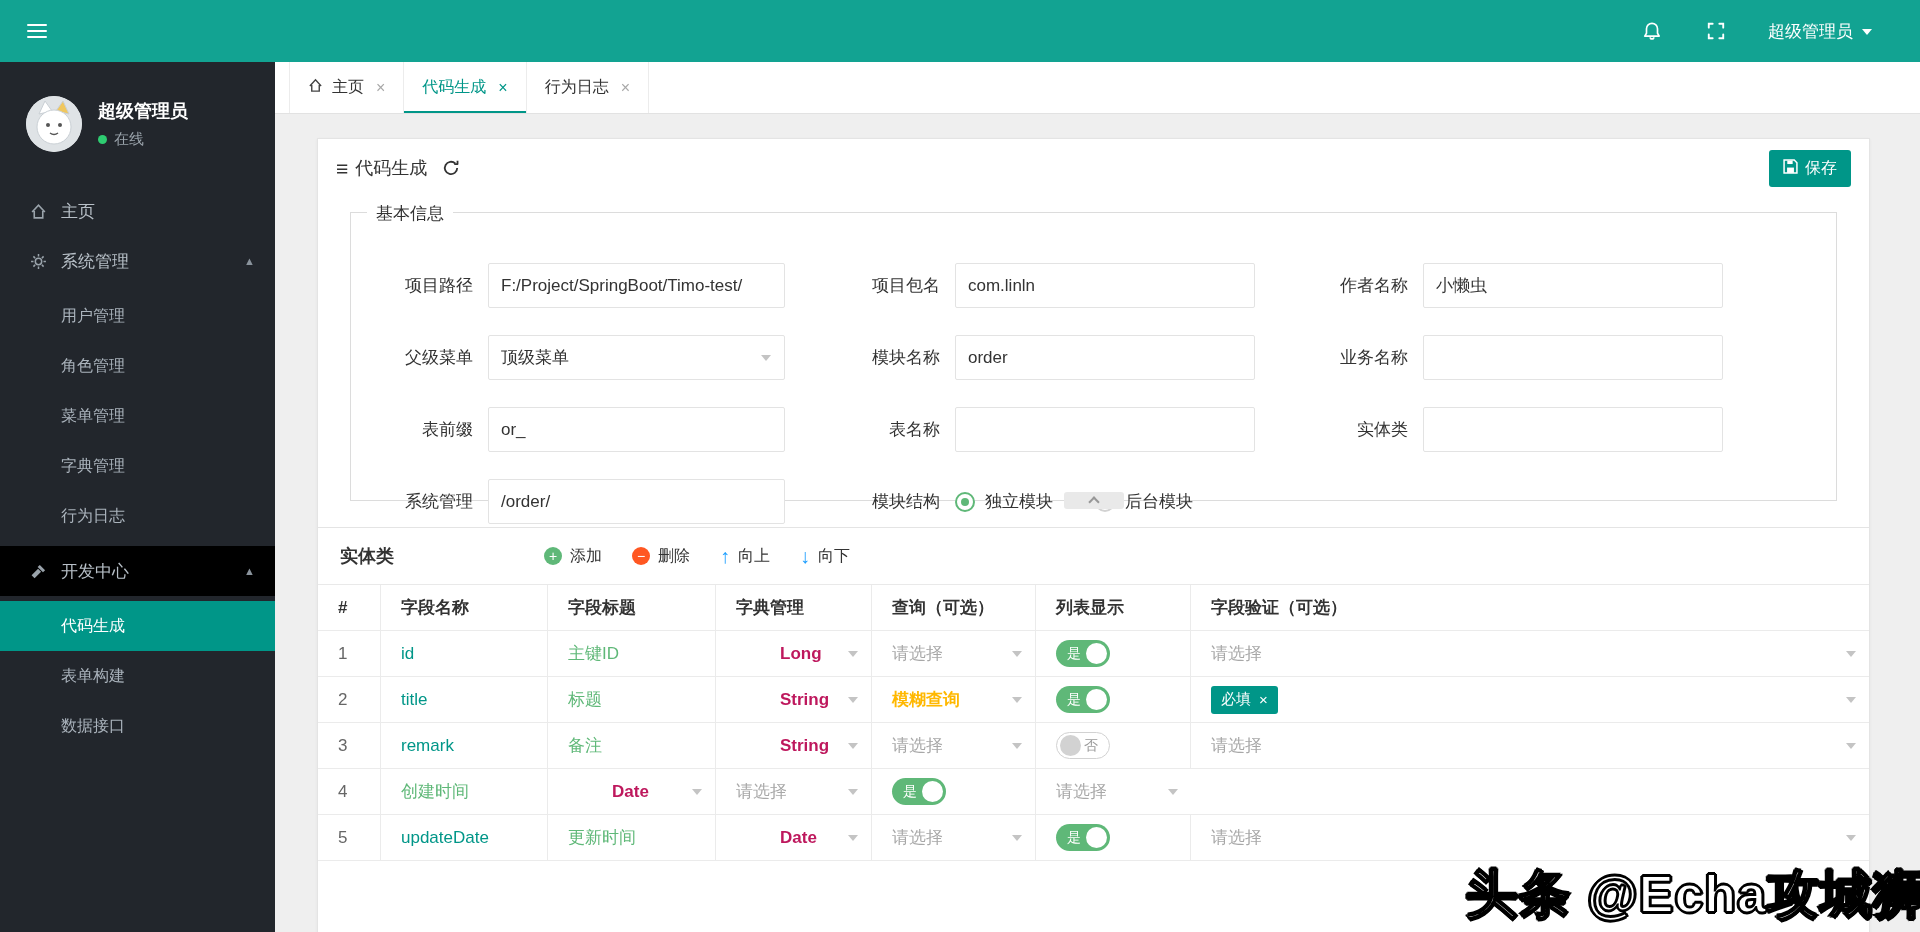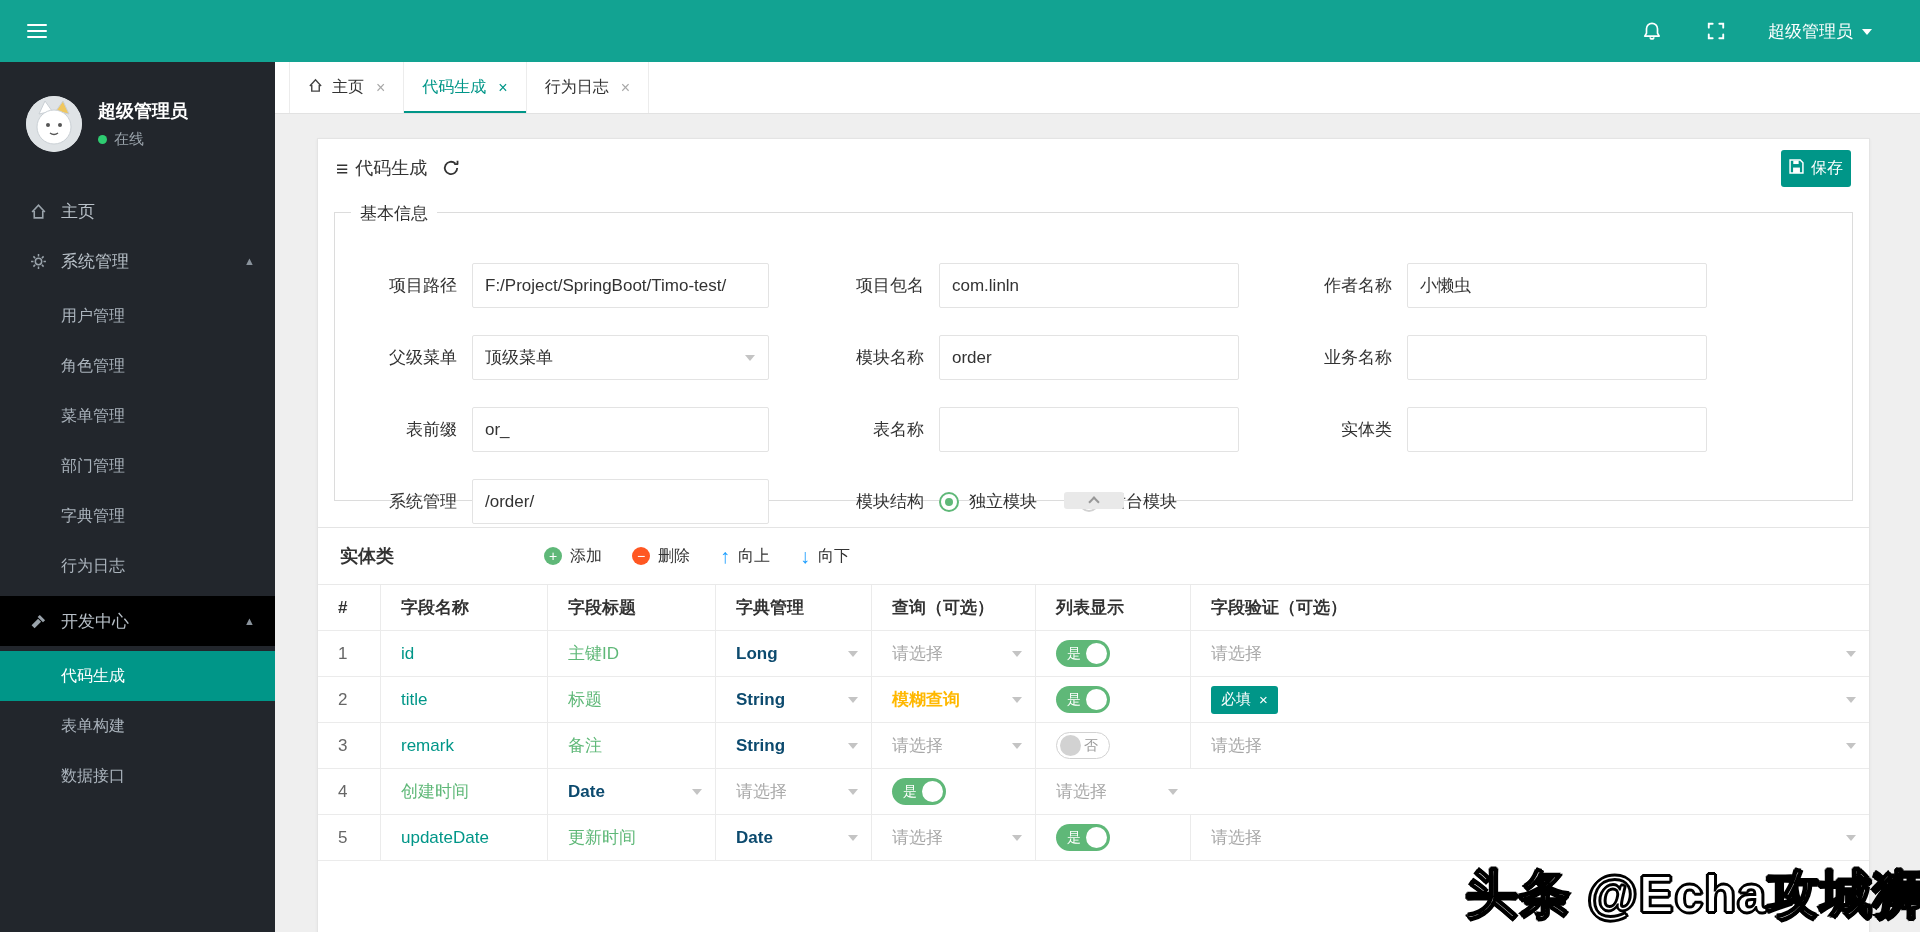--- a/index.html
+++ b/index.html
@@ -43,24 +43,24 @@
   .tab-close{color:#a8a8a8;font-size:16px;margin-left:3px;}
   .tab.active .tab-close{color:#009688;}
   .content{height:818px;background:#efefef;position:relative;overflow:hidden;}
 
   
   .card{position:absolute;left:42px;top:24px;width:1553px;height:920px;background:#fff;border:1px solid #e4e4e4;box-shadow:0 1px 3px rgba(0,0,0,.05);}
   .card-head{height:58px;display:flex;align-items:center;padding:0 18px;}
   .ctitle{display:flex;align-items:center;gap:7px;font-size:18px;color:#333;}
   .list-glyph{font-size:21px;line-height:1;}
   .refresh{margin-left:15px;cursor:pointer;display:flex;align-items:center;}
-  .save-btn{margin-left:auto;height:37px;padding:0 8px;background:#009688;color:#fff;border:none;border-radius:3px;font-size:16px;display:inline-flex;align-items:center;gap:7px;cursor:pointer;font-family:inherit;}
-
-  
-  .fieldset{position:relative;margin:15px 16px 0;border:1px solid #dcdcdc;height:289px;padding-top:50px;}
+  .save-btn{margin-left:auto;height:37px;padding:0 14px;background:#009688;color:#fff;border:none;border-radius:3px;font-size:16px;display:inline-flex;align-items:center;gap:7px;cursor:pointer;font-family:inherit;}
+
+  
+  .fieldset{position:relative;margin:15px 32px 0;border:1px solid #dcdcdc;height:289px;padding-top:50px;}
   .legend{position:absolute;top:-11px;left:16px;background:#fff;padding:0 9px;font-size:17px;color:#333;}
   .frow{display:flex;align-items:center;margin-bottom:27px;}
   .frow.gap-top{margin-top:27px;}
   .fgroup{display:flex;align-items:center;}
   .flabel{font-size:17px;color:#333;text-align:right;flex:none;}
   .c1 .flabel{width:122px;}
   .c2 .flabel{width:155px;}
   .c3 .flabel{width:153px;}
   .finput{height:45px;border:1px solid #e3e3e3;border-radius:2px;padding:0 12px;font-size:17px;color:#333;width:297px;margin-left:15px;background:#fff;font-family:inherit;outline:none;}
   .c2 .finput,.c3 .finput{width:300px;}
@@ -84,21 +84,21 @@
   .tool-ico.add{background:#5FB878;}
   .tool-ico.del{background:#FF5722;}
   .tool-arrow{color:#1E9FFF;font-weight:bold;font-size:20px;line-height:1;}
   .trow{display:grid;grid-template-columns:63px 167px 168px 156px 164px 155px 1fr;border-bottom:1px solid #ebebeb;height:46px;}
   .td{display:flex;align-items:center;padding-left:20px;border-right:1px solid #ebebeb;position:relative;font-size:17px;color:#333;overflow:hidden;}
   .td:last-child{border-right:none;}
   .thead .td{font-weight:600;color:#333;}
   .td-no{color:#666;}
   .td-name{color:#009688;}
   .td-title{color:#5FB878;}
-  .sel-text.blue{color:#0c4a6e;font-weight:600;}
+  .sel-text.blue{color:#be185d;font-weight:600;margin-left:44px;}
   .sel-text.placeholder{color:#a8a8a8;}
   .sel-text.orange{color:#FFB800;font-weight:600;}
   .td-select{cursor:pointer;}
 
   
   .switch{width:54px;height:27px;border-radius:14px;background:#5FB878;position:relative;display:inline-flex;align-items:center;cursor:pointer;flex:none;}
   .switch .stext{color:#fff;font-size:14px;font-style:normal;margin-left:11px;}
   .switch .knob{position:absolute;right:3px;top:3px;width:21px;height:21px;border-radius:50%;background:#fff;}
   .switch.off{background:#fff;border:1px solid #d2d2d2;}
   .switch.off .stext{color:#999;margin-left:27px;}
@@ -183,23 +183,20 @@
     </div>
     <div class="submenu">
       <div class="sitem">
           <span>用户管理</span>
         </div>
       <div class="sitem">
           <span>角色管理</span>
         </div>
       <div class="sitem">
           <span>菜单管理</span>
-        </div>
-      <div class="sitem">
-          <span>部门管理</span>
         </div>
       <div class="sitem">
           <span>字典管理</span>
         </div>
       <div class="sitem">
           <span>行为日志</span>
         </div>
     </div>
 
     <div class="mitem devhead">

